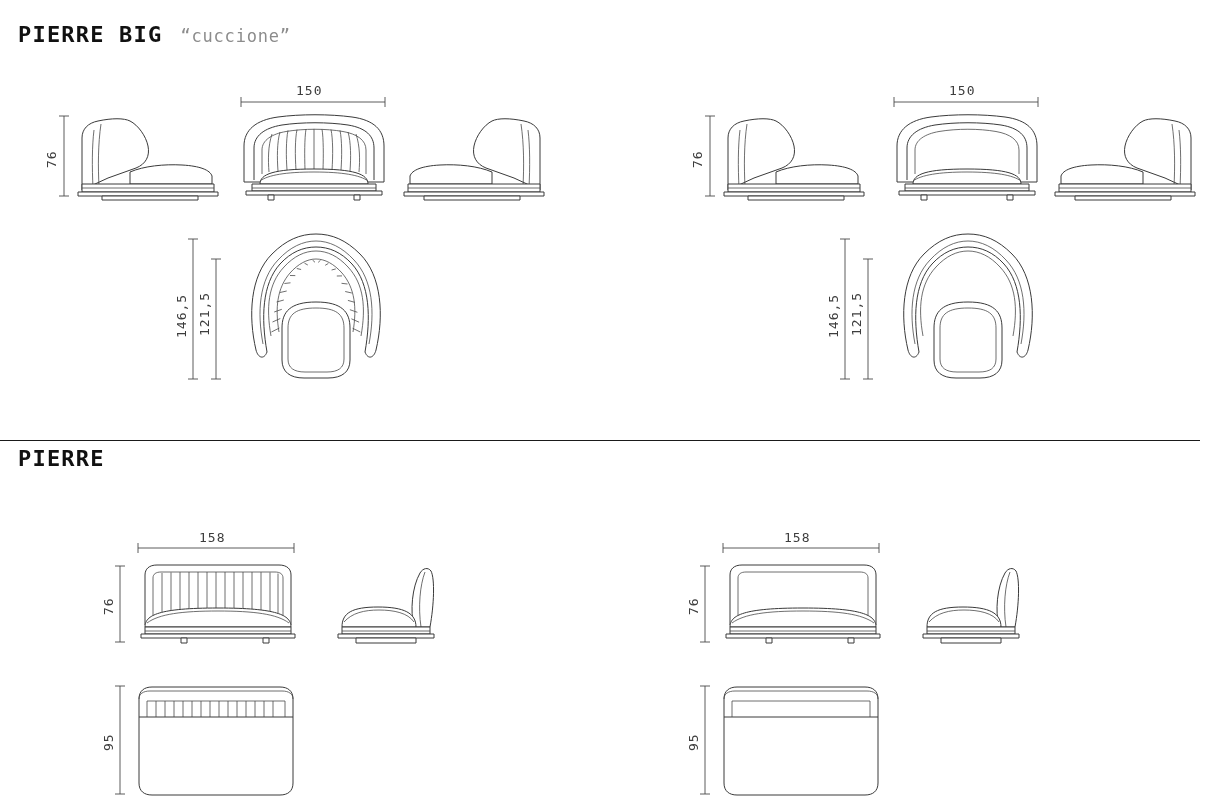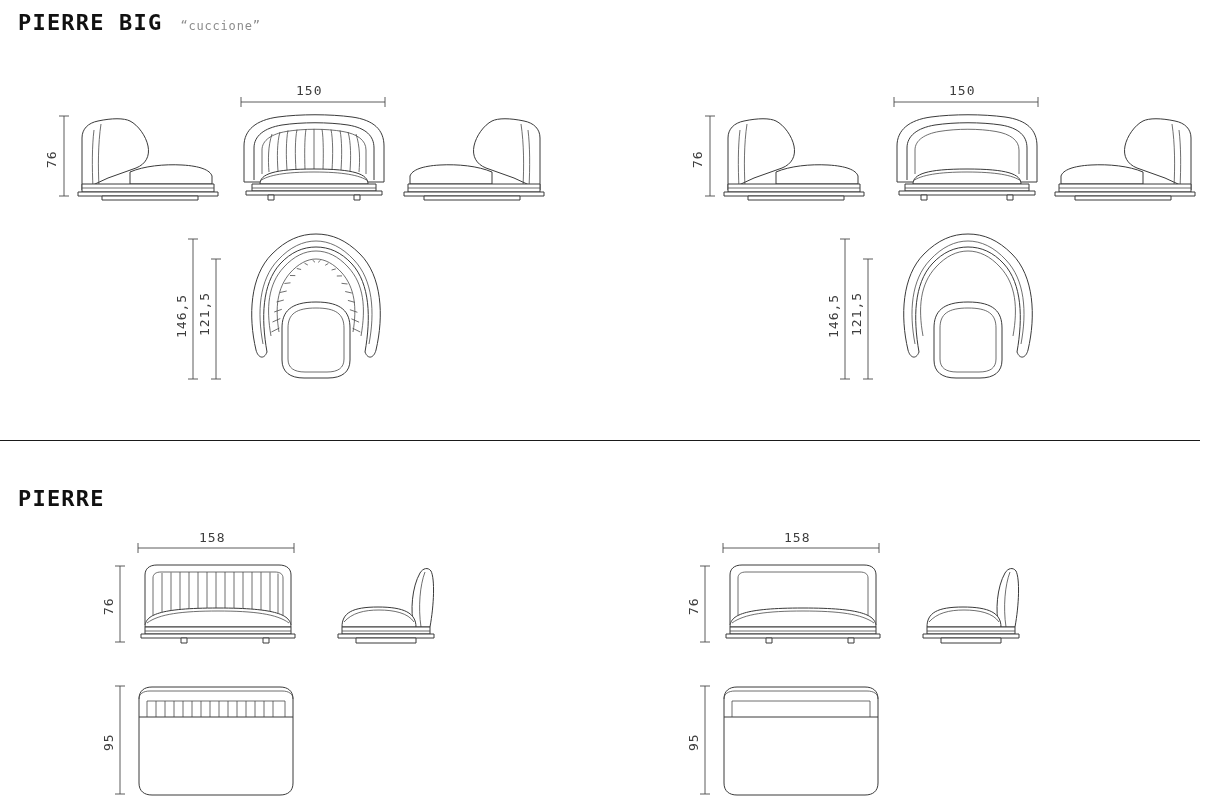--- a/index.html
+++ b/index.html
@@ -19,32 +19,33 @@
     inset: 0;
     background: #ffffff;
   }
 
   
   .section-header {
     position: absolute;
     display: flex;
     align-items: baseline;
     white-space: nowrap;
+    margin-top: 12px;
   }
   .sec-title {
     font-family: "DejaVu Sans Mono", "Liberation Mono", monospace;
     font-weight: 700;
     font-size: 22px;
     letter-spacing: 1.2px;
     color: #111111;
   }
   .sec-sub {
     font-family: "DejaVu Sans Mono", "Liberation Mono", monospace;
     font-weight: 400;
-    font-size: 12px;
+    font-size: 17px;
     letter-spacing: 0.8px;
     color: #8c8c8c;
     margin-left: 18px;
   }
 
   
   .divider {
     position: absolute;
     left: 0;
     width: 1200px;
@@ -373,21 +374,21 @@
       <path class="fillwhite" d="M44,96 L44,128 C44,140 52,146 66,146
             L90,146 C104,146 112,140 112,128 L112,96
             C112,80 104,70 78,70 C52,70 44,80 44,96 Z"></path>
       <path class="ln-thin" d="M50,96 C50,82 58,76 78,76 C98,76 106,82 106,96
             L106,127 C106,136 100,140 89,140 L67,140 C56,140 50,136 50,127 Z"></path>
     </svg>
   </div>
 
   <div class="divider" style="top:440px;"></div>
 
-  <div class="section-header" style="left:18px; top:486px;">
+  <div class="section-header" style="left:18px; top:434px;">
     <span class="sec-title">PIERRE</span>
   </div>
 
   <div class="dwg" style="left:137px; top:542px;">
     <svg width="158" height="12" viewBox="0 0 158 12">
       <line class="dim" x1="1" y1="6" x2="157" y2="6"></line>
       <line class="dim" x1="1" y1="1" x2="1" y2="11"></line>
       <line class="dim" x1="157" y1="1" x2="157" y2="11"></line>
     </svg>
   </div>

